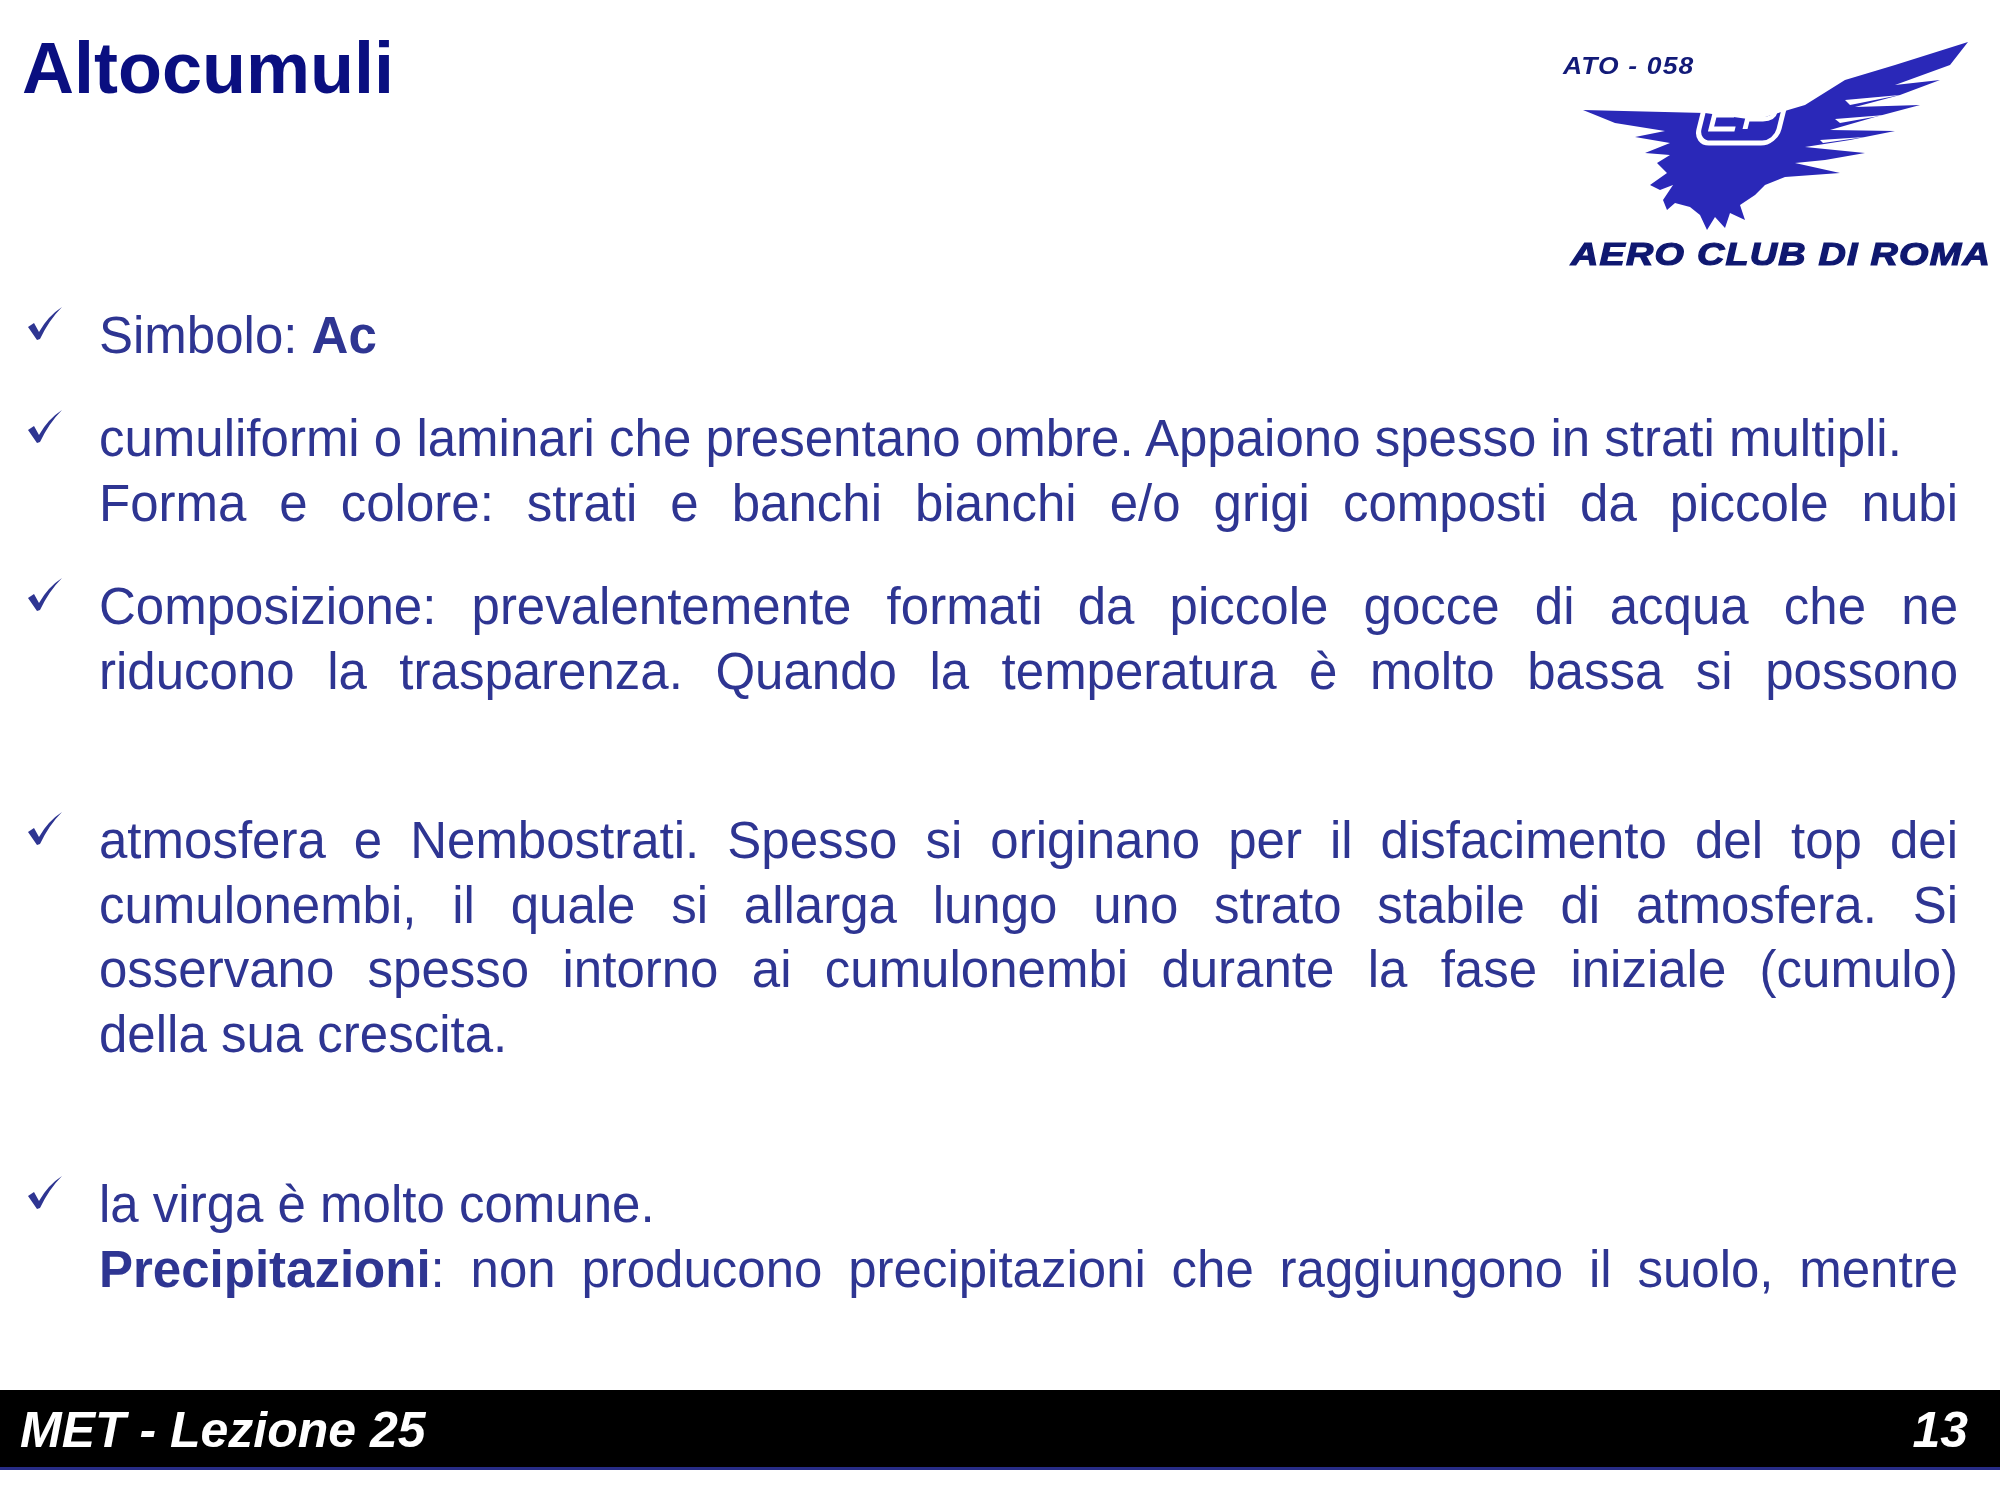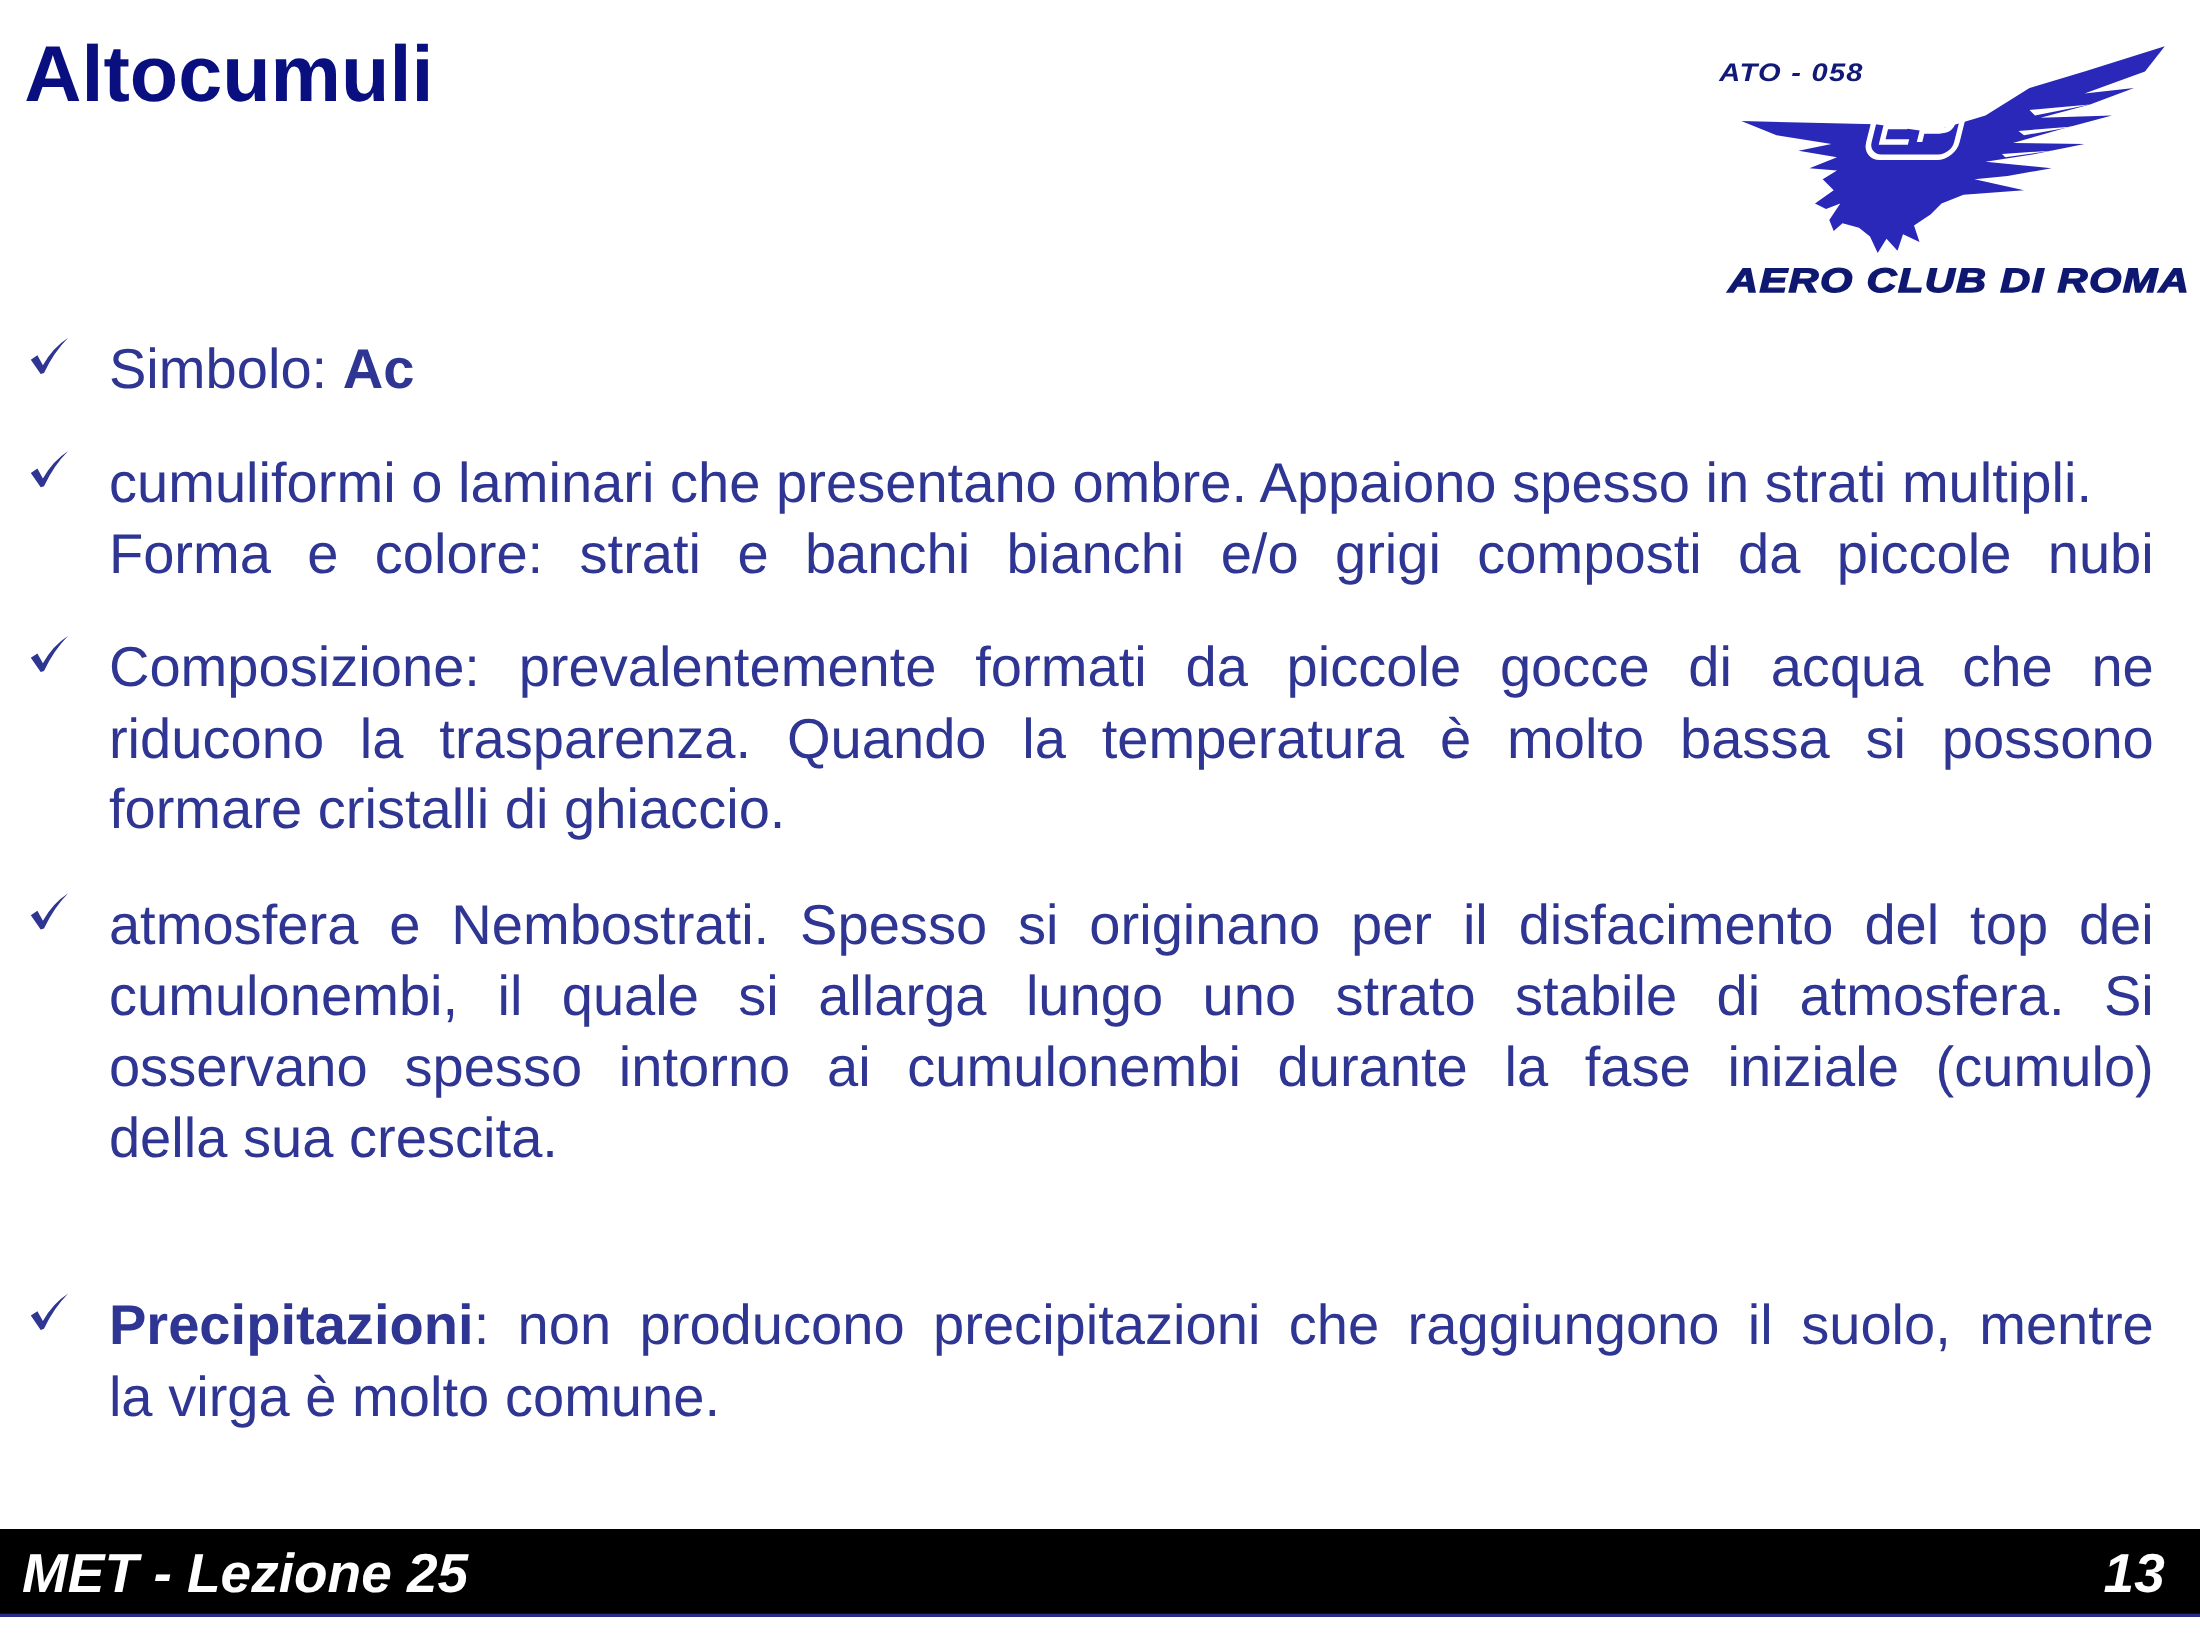--- a/index.html
+++ b/index.html
@@ -116,42 +116,41 @@
   </div>
 </div>
 
 <div class="bullet" style="top:575px;">
   <svg class="check" viewBox="0 0 38 36">
     <path d="M2 21 L8 17 L13 26 Q22 10 36 1 Q23 14 14 33 L11 34 Z" fill="#2e3592"></path>
   </svg>
   <div class="lines">
     <span class="line">Composizione: prevalentemente formati da piccole gocce di acqua che ne</span>
     <span class="line">riducono la trasparenza. Quando la temperatura è molto bassa si possono</span>
-    <span class="line last">formare cristalli di ghiaccio.</span>
   </div>
 </div>
 
 <div class="bullet" style="top:809px;">
   <svg class="check" viewBox="0 0 38 36">
     <path d="M2 21 L8 17 L13 26 Q22 10 36 1 Q23 14 14 33 L11 34 Z" fill="#2e3592"></path>
   </svg>
   <div class="lines">
     <span class="line">atmosfera e Nembostrati. Spesso si originano per il disfacimento del top dei</span>
     <span class="line">cumulonembi, il quale si allarga lungo uno strato stabile di atmosfera. Si</span>
     <span class="line">osservano spesso intorno ai cumulonembi durante la fase iniziale (cumulo)</span>
     <span class="line last">della sua crescita.</span>
   </div>
 </div>
 
 <div class="bullet" style="top:1173px;">
   <svg class="check" viewBox="0 0 38 36">
     <path d="M2 21 L8 17 L13 26 Q22 10 36 1 Q23 14 14 33 L11 34 Z" fill="#2e3592"></path>
   </svg>
   <div class="lines">
+    <span class="line last">la virga è molto comune.</span>
     <span class="line"><b>Precipitazioni</b><span>: non producono precipitazioni che raggiungono il suolo, mentre</span></span>
-    <span class="line last">la virga è molto comune.</span>
   </div>
 </div>
 
 <div class="footer">
   <div class="footer-left">MET - Lezione 25</div>
   <div class="footer-right">13</div>
 </div>
 
 </body></html>

